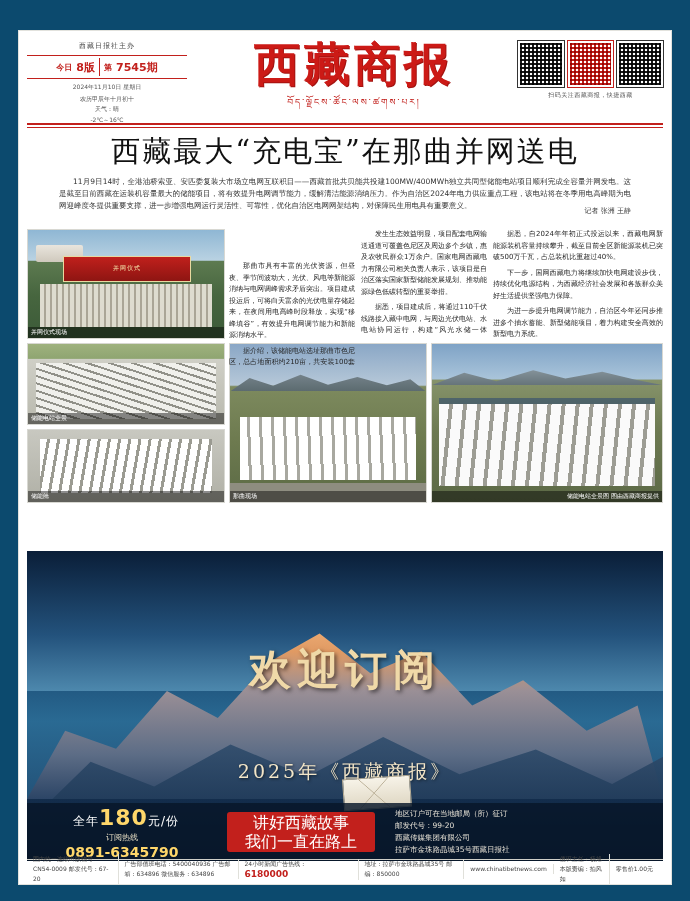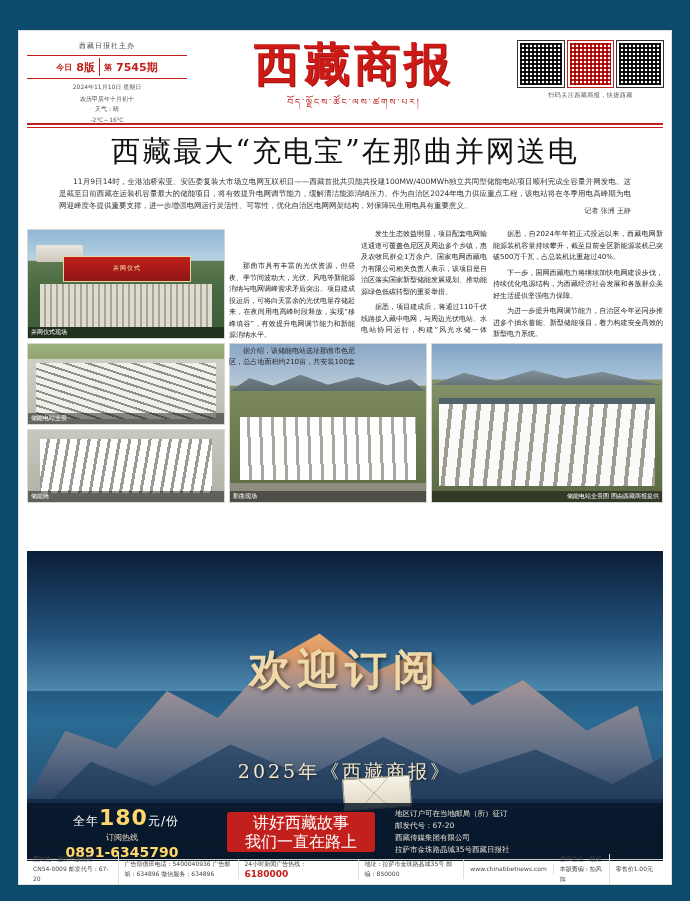--- a/index.html
+++ b/index.html
@@ -414,21 +414,21 @@
         <div class="line3">0891-6345790</div>
       </div>
 
       <div class="ad-slogan">
         <div>讲好西藏故事</div>
         <div>我们一直在路上</div>
       </div>
 
       <div class="ad-contact">
         <div>地区订户可在当地邮局（所）征订</div>
-        <div>邮发代号：67-20</div>
+        <div>邮发代号：99-20</div>
         <div>西藏传媒集团有限公司</div>
         <div>拉萨市金珠路晶城35号西藏日报社</div>
       </div>
     </div>
   </div>
 
   <div class="footer">
     <div class="cell" style="width:110px;">国内统一连续出版物号
 CN54-0009 邮发代号：67-20</div>
     <div class="cell" style="width:150px;">广告部值班电话：5400040936

